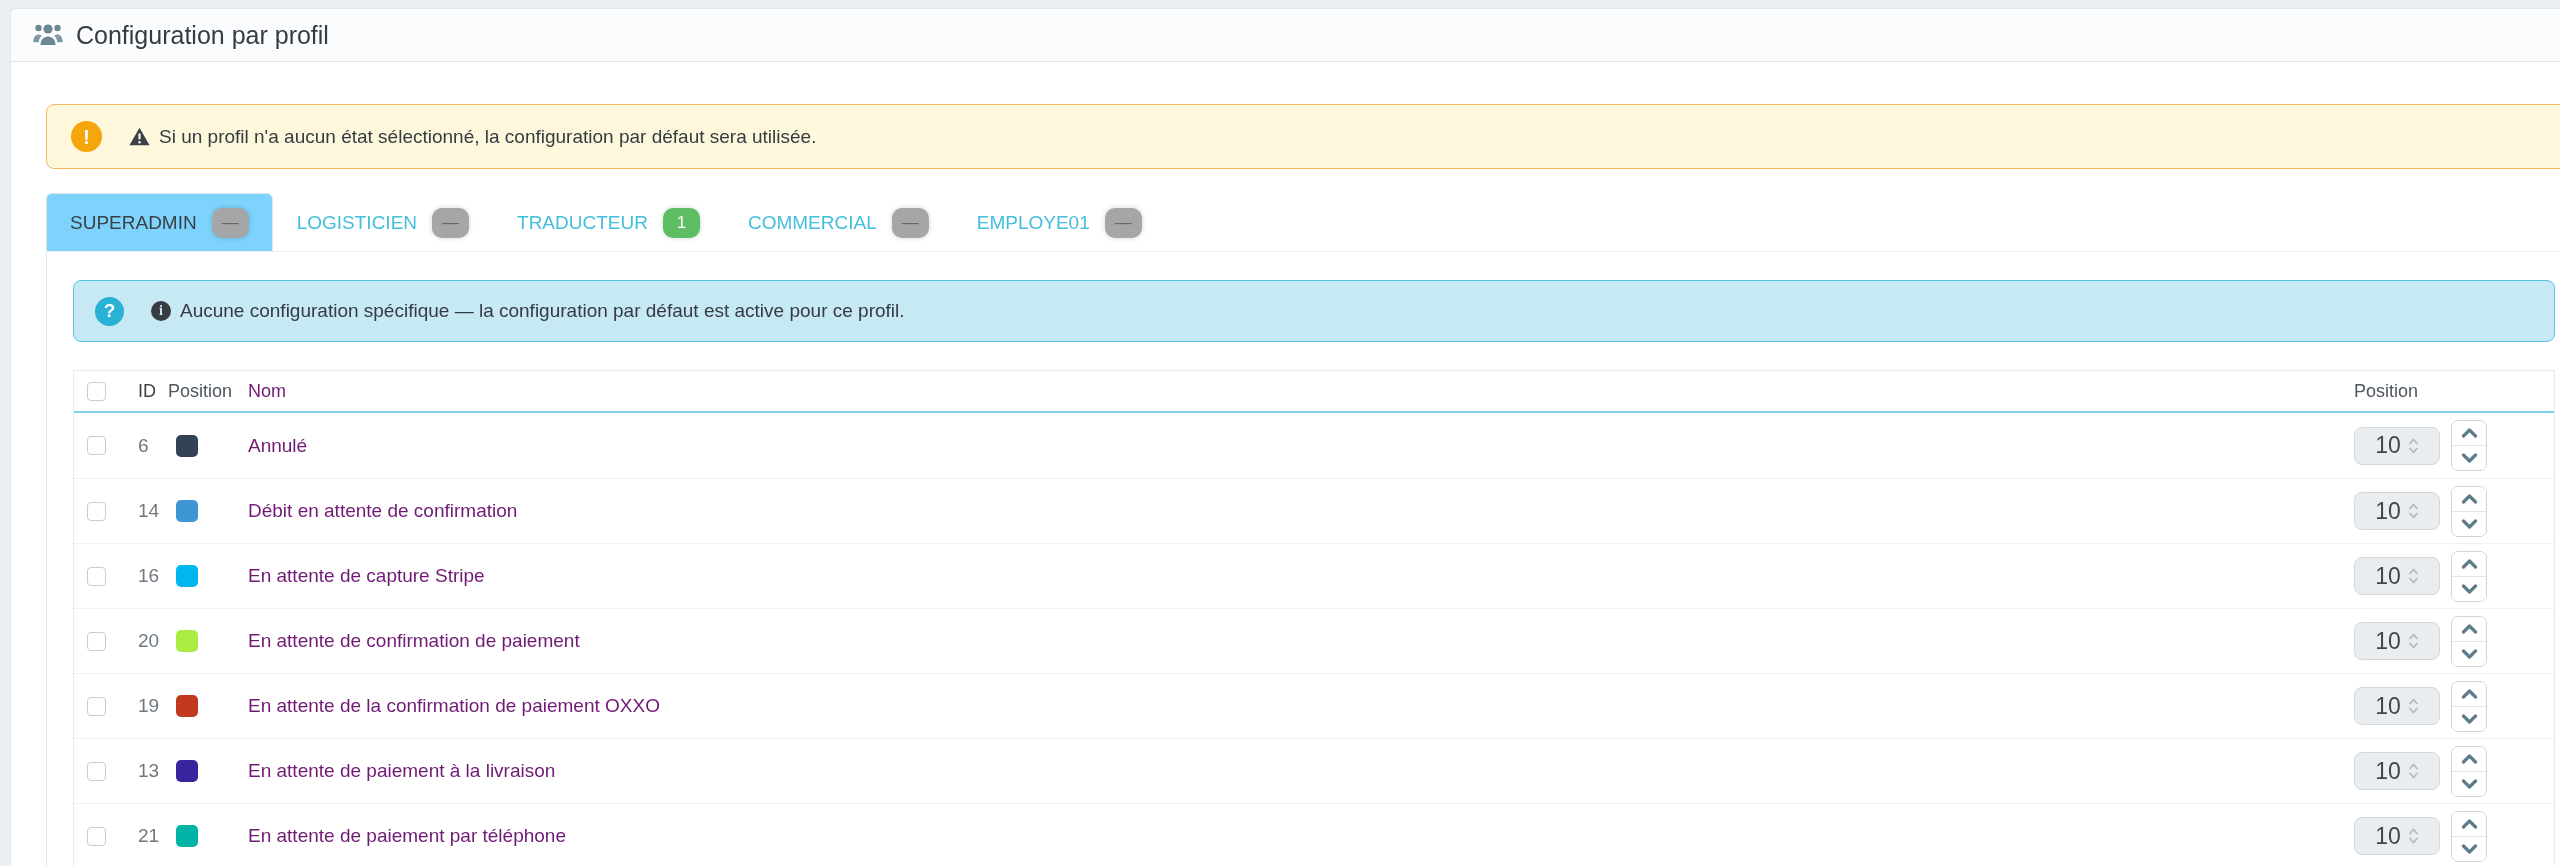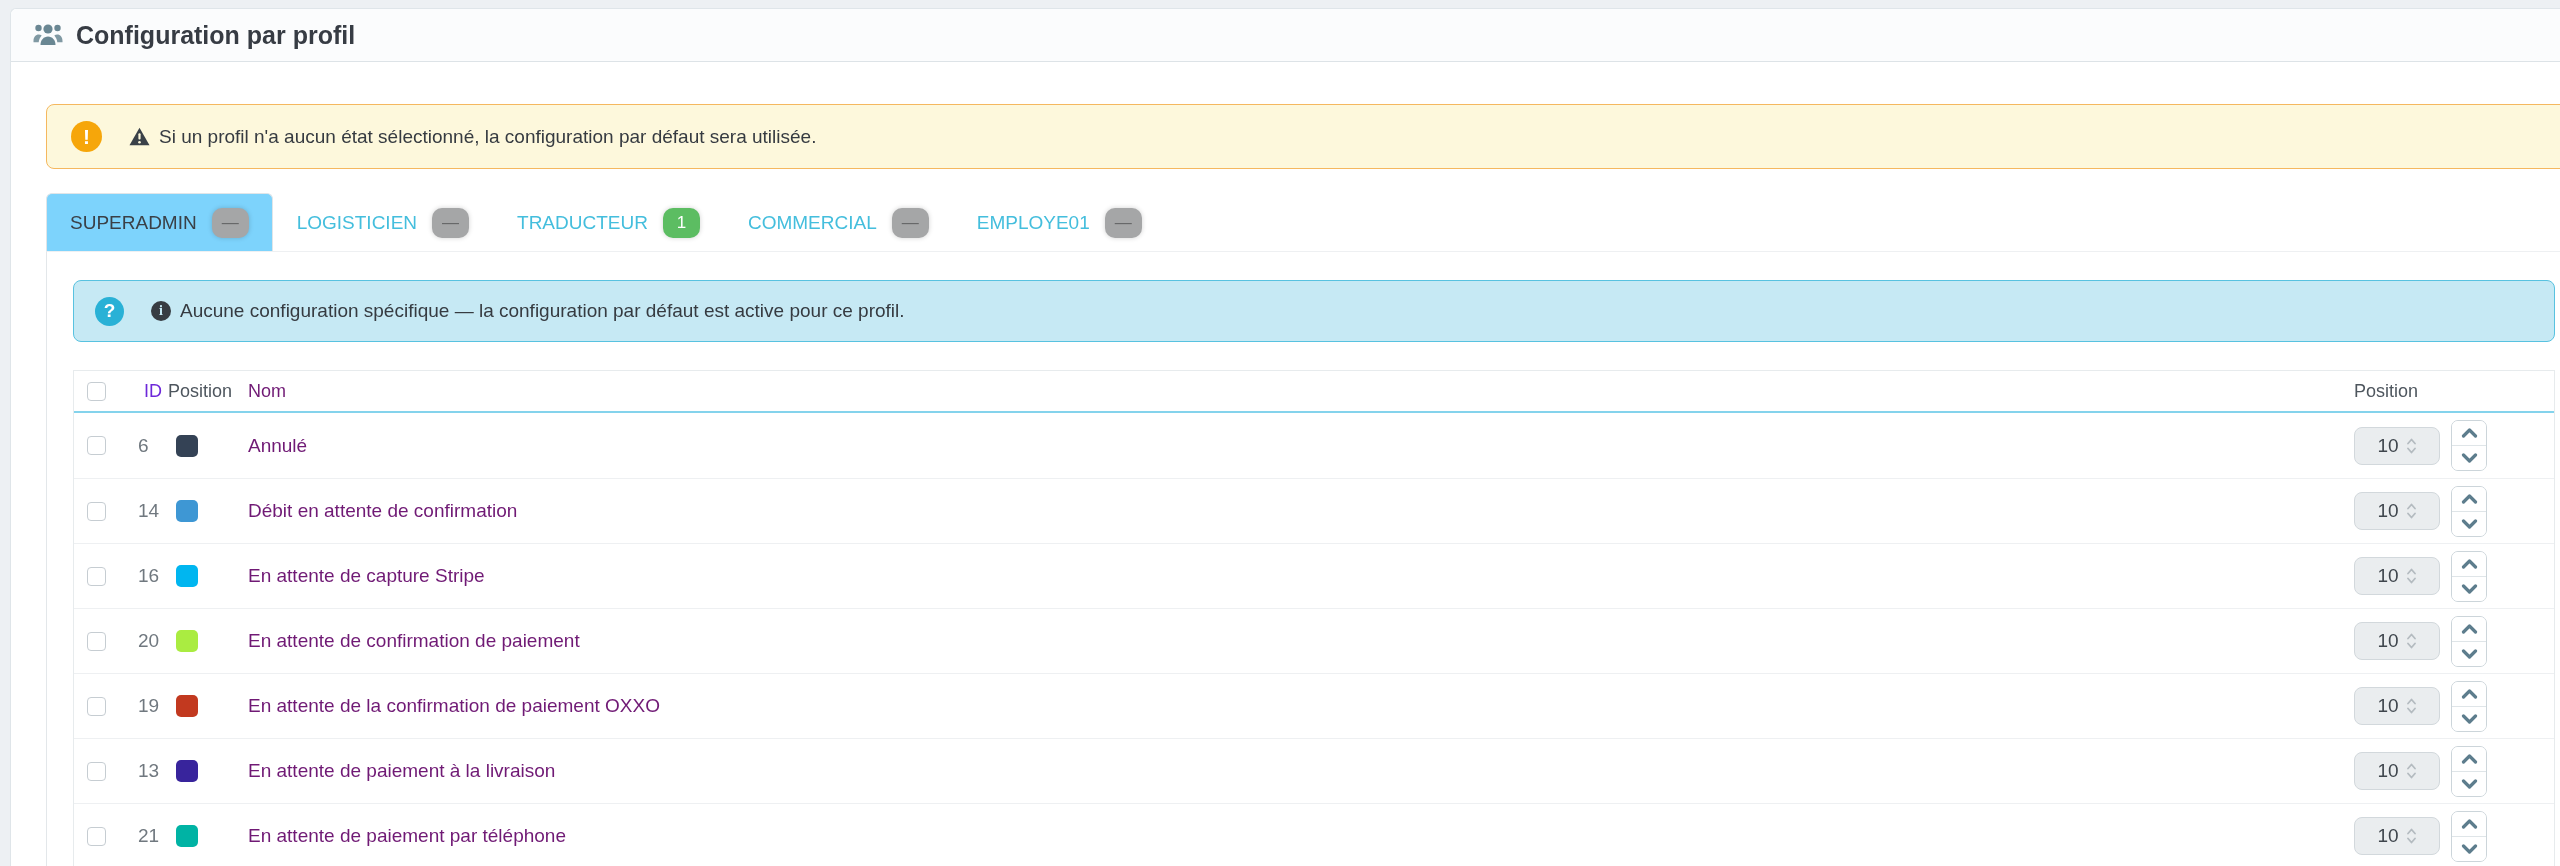--- a/index.html
+++ b/index.html
@@ -20,21 +20,21 @@
   }
   .panel-header {
     height: 53px;
     display: flex; align-items: center; gap: 13px;
     padding: 0 22px;
     background: #fbfcfd;
     border-bottom: 1px solid #dde3e7;
     border-radius: 6px 0 0 0;
   }
   .panel-header .title {
-    font-size: 25px; font-weight: 700; color: #373c44;
+    font-size: 25px; font-weight: 400; color: #373c44;
   }
   .users-icon svg { display: block; }
   .panel-body { padding: 42px 0 0 35px; }
 
   
   .alert-warning {
     margin-right: -40px;
     min-height: 65px;
     background: #fdf8dc;
     border: 1px solid #f5b85f;
@@ -131,32 +131,32 @@
   }
   .tbody-row { height: 65px; font-size: 19px; border-top: 1px solid #eef0f2; }
   .tbody-row:first-of-type { border-top: none; }
   .cell-check { padding-left: 13px; }
   .checkbox {
     width: 19px; height: 19px;
     border: 1px solid #c6cdd2; border-radius: 4px;
     background: #ffffff; cursor: pointer;
   }
   .cell-id { padding-left: 18px; color: #70787f; }
-  .thead .cell-id { color: #6d28d9; text-align: center; }
+  .thead .cell-id { color: #404040; }
   .cell-color { padding-left: 8px; }
   .swatch { width: 22px; height: 22px; border-radius: 5px; }
   .cell-name { padding-left: 2px; color: #701a75; }
   .cell-pos { padding-left: 12px; display: flex; align-items: center; gap: 11px; }
   .pos-input {
     width: 86px; height: 38px;
     background: #eaedef;
     border: 1px solid #d2d8dc;
     border-radius: 8px;
     display: flex; align-items: center; justify-content: center; gap: 7px;
-    color: #3f464d; font-size: 19px;
+    color: #3f464d; font-size: 23px;
   }
   .stepper {
     width: 36px; height: 51px;
     border: 1px solid #ccd5da; border-radius: 7px;
     background: #ffffff;
     display: flex; flex-direction: column;
     overflow: hidden;
   }
   .step-btn {
     flex: 1; display: flex; align-items: center; justify-content: center;

